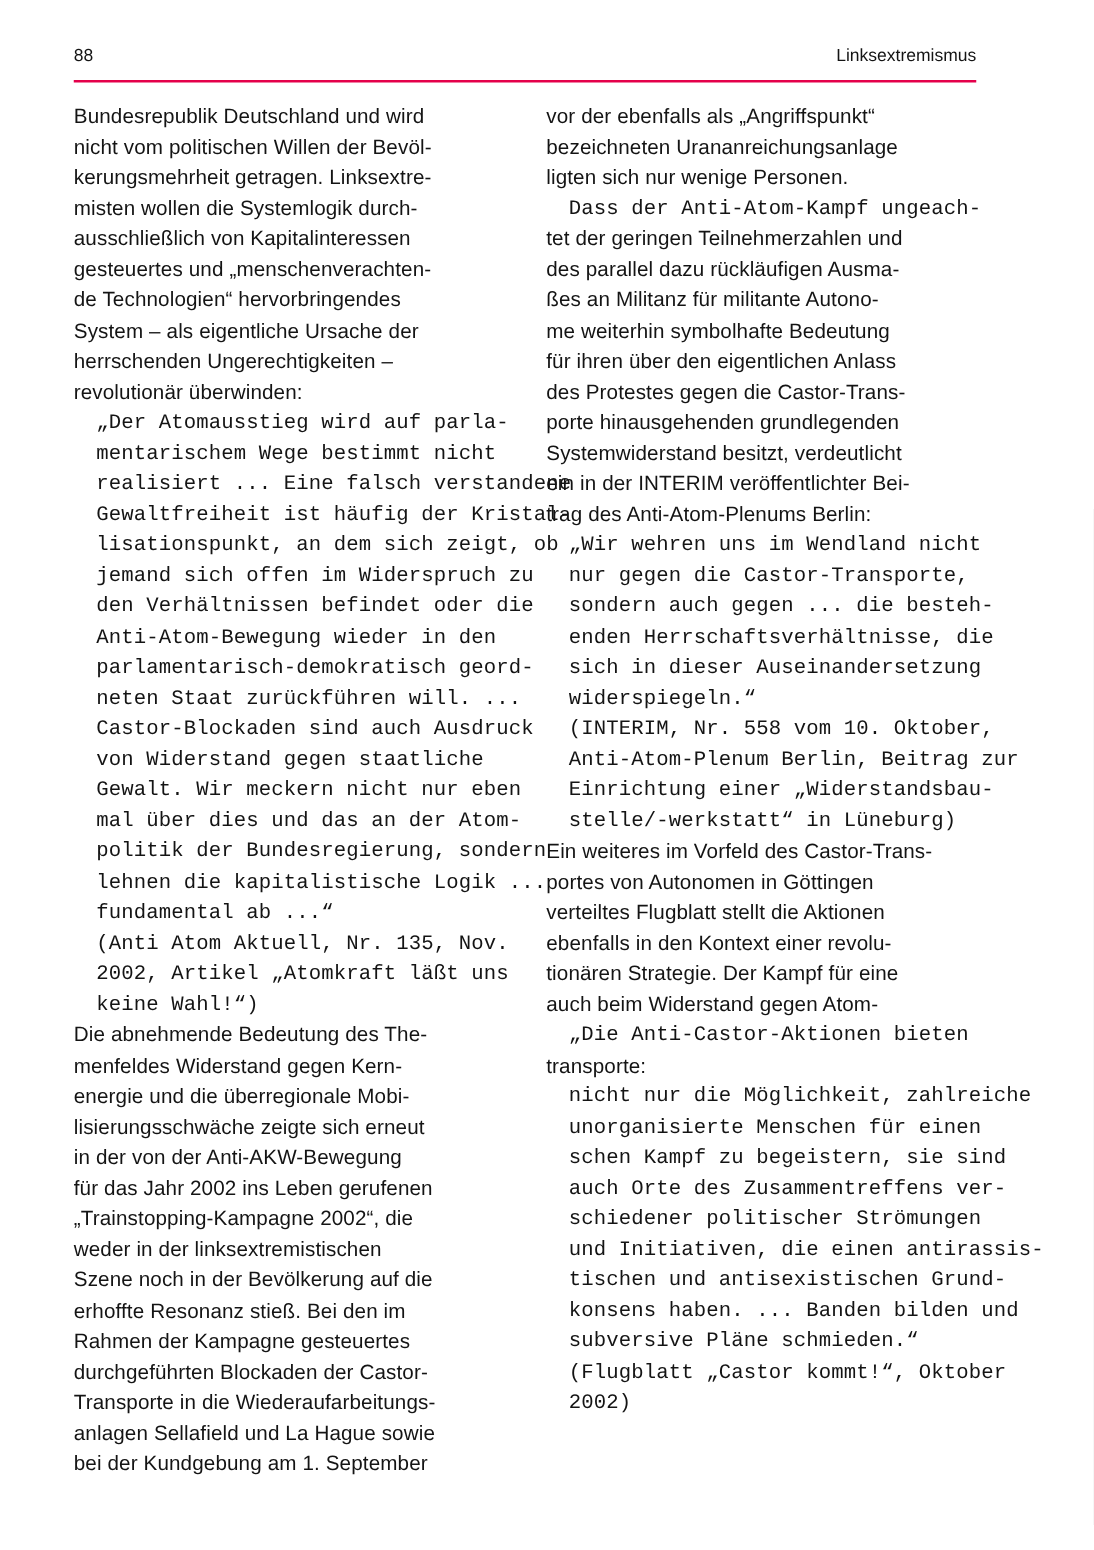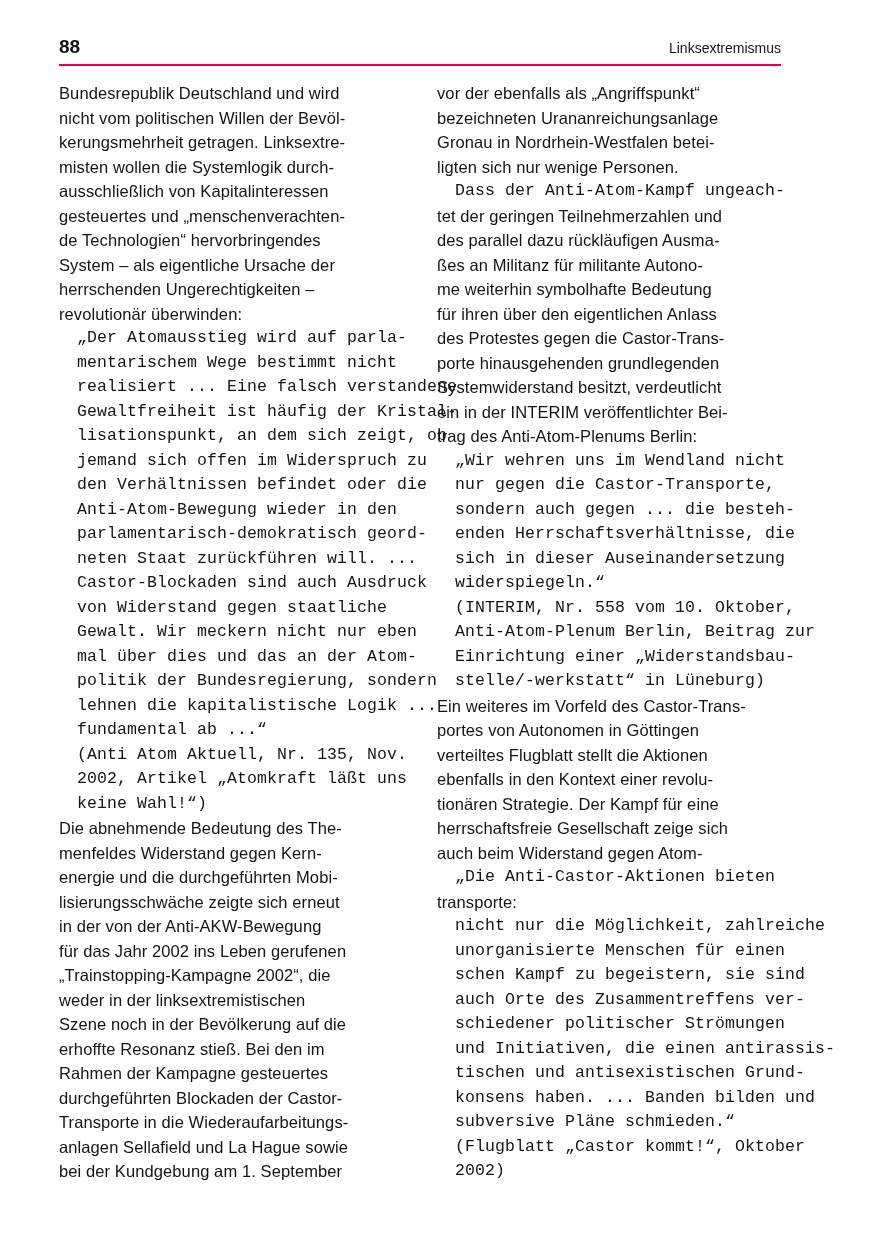--- a/index.html
+++ b/index.html
@@ -16,21 +16,21 @@
   .header {
     position: absolute;
     left: 59px;
     right: 94px;
     top: 36px;
     display: flex;
     justify-content: space-between;
     align-items: baseline;
     font-size: 17px;
   }
-  .page-number { font-size: 19px; font-weight: bold; }
+  .page-number { font-size: 14px; }
   .header-title { font-size: 14px; }
   .rule {
     position: absolute;
     left: 59px;
     right: 94px;
     top: 64px;
     height: 2px;
   }
   .content {
     position: absolute;
@@ -84,38 +84,37 @@
         <div class="line indent">Gewalt. Wir meckern nicht nur eben</div>
         <div class="line indent">mal über dies und das an der Atom-</div>
         <div class="line indent">politik der Bundesregierung, sondern</div>
         <div class="line indent">lehnen die kapitalistische Logik ...</div>
         <div class="line indent">fundamental ab ...“</div>
         <div class="line indent">(Anti Atom Aktuell, Nr. 135, Nov.</div>
         <div class="line indent">2002, Artikel „Atomkraft läßt uns</div>
         <div class="line indent">keine Wahl!“)</div>
         <div class="line">Die abnehmende Bedeutung des The-</div>
         <div class="line">menfeldes Widerstand gegen Kern-</div>
-        <div class="line">energie und die durchgeführten Mobi-</div>
+        <div class="line">energie und die überregionale Mobi-</div>
         <div class="line">lisierungsschwäche zeigte sich erneut</div>
         <div class="line">in der von der Anti-AKW-Bewegung</div>
         <div class="line">für das Jahr 2002 ins Leben gerufenen</div>
         <div class="line">„Trainstopping-Kampagne 2002“, die</div>
         <div class="line">weder in der linksextremistischen</div>
         <div class="line">Szene noch in der Bevölkerung auf die</div>
         <div class="line">erhoffte Resonanz stieß. Bei den im</div>
         <div class="line">Rahmen der Kampagne gesteuertes</div>
         <div class="line">durchgeführten Blockaden der Castor-</div>
         <div class="line">Transporte in die Wiederaufarbeitungs-</div>
         <div class="line">anlagen Sellafield und La Hague sowie</div>
         <div class="line">bei der Kundgebung am 1. September</div>
       </div>
     <div class="col" id="col-right">
         <div class="line">vor der ebenfalls als „Angriffspunkt“</div>
         <div class="line">bezeichneten Urananreichungsanlage</div>
-        <div class="line">Gronau in Nordrhein-Westfalen betei-</div>
         <div class="line">ligten sich nur wenige Personen.</div>
         <div class="line indent">Dass der Anti-Atom-Kampf ungeach-</div>
         <div class="line">tet der geringen Teilnehmerzahlen und</div>
         <div class="line">des parallel dazu rückläufigen Ausma-</div>
         <div class="line">ßes an Militanz für militante Autono-</div>
         <div class="line">me weiterhin symbolhafte Bedeutung</div>
         <div class="line">für ihren über den eigentlichen Anlass</div>
         <div class="line">des Protestes gegen die Castor-Trans-</div>
         <div class="line">porte hinausgehenden grundlegenden</div>
         <div class="line">Systemwiderstand besitzt, verdeutlicht</div>
@@ -129,21 +128,20 @@
         <div class="line indent">widerspiegeln.“</div>
         <div class="line indent">(INTERIM, Nr. 558 vom 10. Oktober,</div>
         <div class="line indent">Anti-Atom-Plenum Berlin, Beitrag zur</div>
         <div class="line indent">Einrichtung einer „Widerstandsbau-</div>
         <div class="line indent">stelle/-werkstatt“ in Lüneburg)</div>
         <div class="line">Ein weiteres im Vorfeld des Castor-Trans-</div>
         <div class="line">portes von Autonomen in Göttingen</div>
         <div class="line">verteiltes Flugblatt stellt die Aktionen</div>
         <div class="line">ebenfalls in den Kontext einer revolu-</div>
         <div class="line">tionären Strategie. Der Kampf für eine</div>
-        <div class="line">herrschaftsfreie Gesellschaft zeige sich</div>
         <div class="line">auch beim Widerstand gegen Atom-</div>
         <div class="line indent">„Die Anti-Castor-Aktionen bieten</div>
         <div class="line">transporte:</div>
         <div class="line indent">nicht nur die Möglichkeit, zahlreiche</div>
         <div class="line indent">unorganisierte Menschen für einen</div>
         <div class="line indent">schen Kampf zu begeistern, sie sind</div>
         <div class="line indent">auch Orte des Zusammentreffens ver-</div>
         <div class="line indent">schiedener politischer Strömungen</div>
         <div class="line indent">und Initiativen, die einen antirassis-</div>
         <div class="line indent">tischen und antisexistischen Grund-</div>

